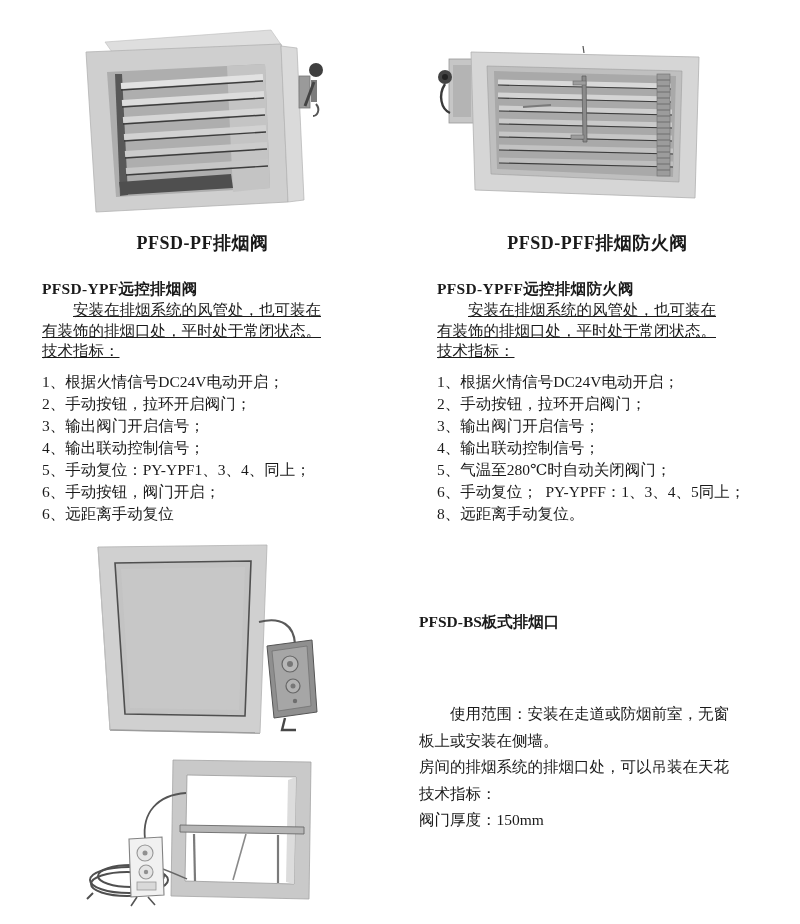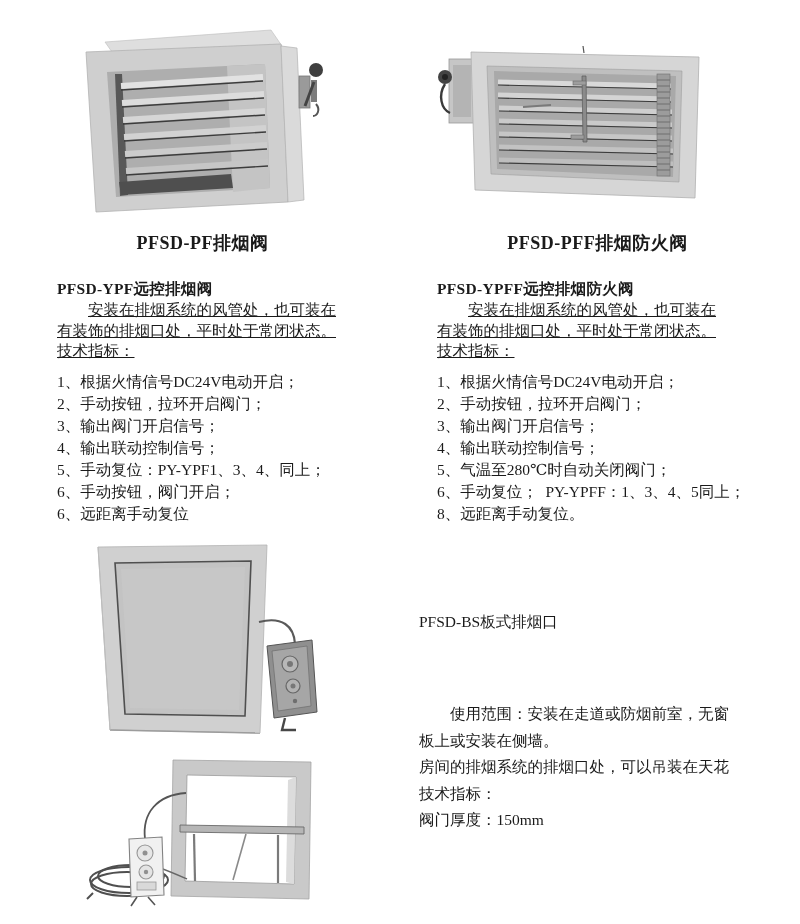--- a/index.html
+++ b/index.html
@@ -37,21 +37,21 @@
   .col .line{ white-space:nowrap;text-decoration:underline; }
   .col .spec{ line-height:19px; }
   .col .items{ margin-top:11px; }
   .col .items .it{
     line-height:22px;
     white-space:pre;
   }
   
   .col-bottom{ font-size:15.5px; }
   .col-bottom .hd{
-    font-weight:normal;
+    font-weight:bold;
     line-height:20px;
     white-space:nowrap;
   }
   .col-bottom .usage{
     margin-top:69px;
     line-height:26.5px;
   }
   .col-bottom .usage .uline{ white-space:nowrap; }
   .col-bottom .usage .uline.first{ text-indent:2em; }
   .col-bottom .spec{ line-height:26.5px; }
@@ -167,21 +167,21 @@
         <line x1="224" y1="119" x2="237" y2="119"></line>
           <line x1="224" y1="125" x2="237" y2="125"></line>
       </g>
     </g>
   </svg>
 </div>
 
 <div class="caption" style="left:75px;top:231px;width:255px;">PFSD-PF排烟阀</div>
 <div class="caption" style="left:450px;top:231px;width:295px;">PFSD-PFF排烟防火阀</div>
 
-<div class="col" style="left:57px;top:279px;width:370px;">
+<div class="col" style="left:42px;top:279px;width:370px;">
   <div class="hd">PFSD-YPF远控排烟阀</div>
   <div class="line intro">安装在排烟系统的风管处，也可装在</div>
   <div class="line">有装饰的排烟口处，平时处于常闭状态。</div>
   <div class="line spec">技术指标：</div>
   <div class="items">
     <div class="it">1、根据火情信号DC24V电动开启；</div>
     <div class="it">2、手动按钮，拉环开启阀门；</div>
     <div class="it">3、输出阀门开启信号；</div>
     <div class="it">4、输出联动控制信号；</div>
     <div class="it">5、手动复位：PY-YPF1、3、4、同上；</div>

